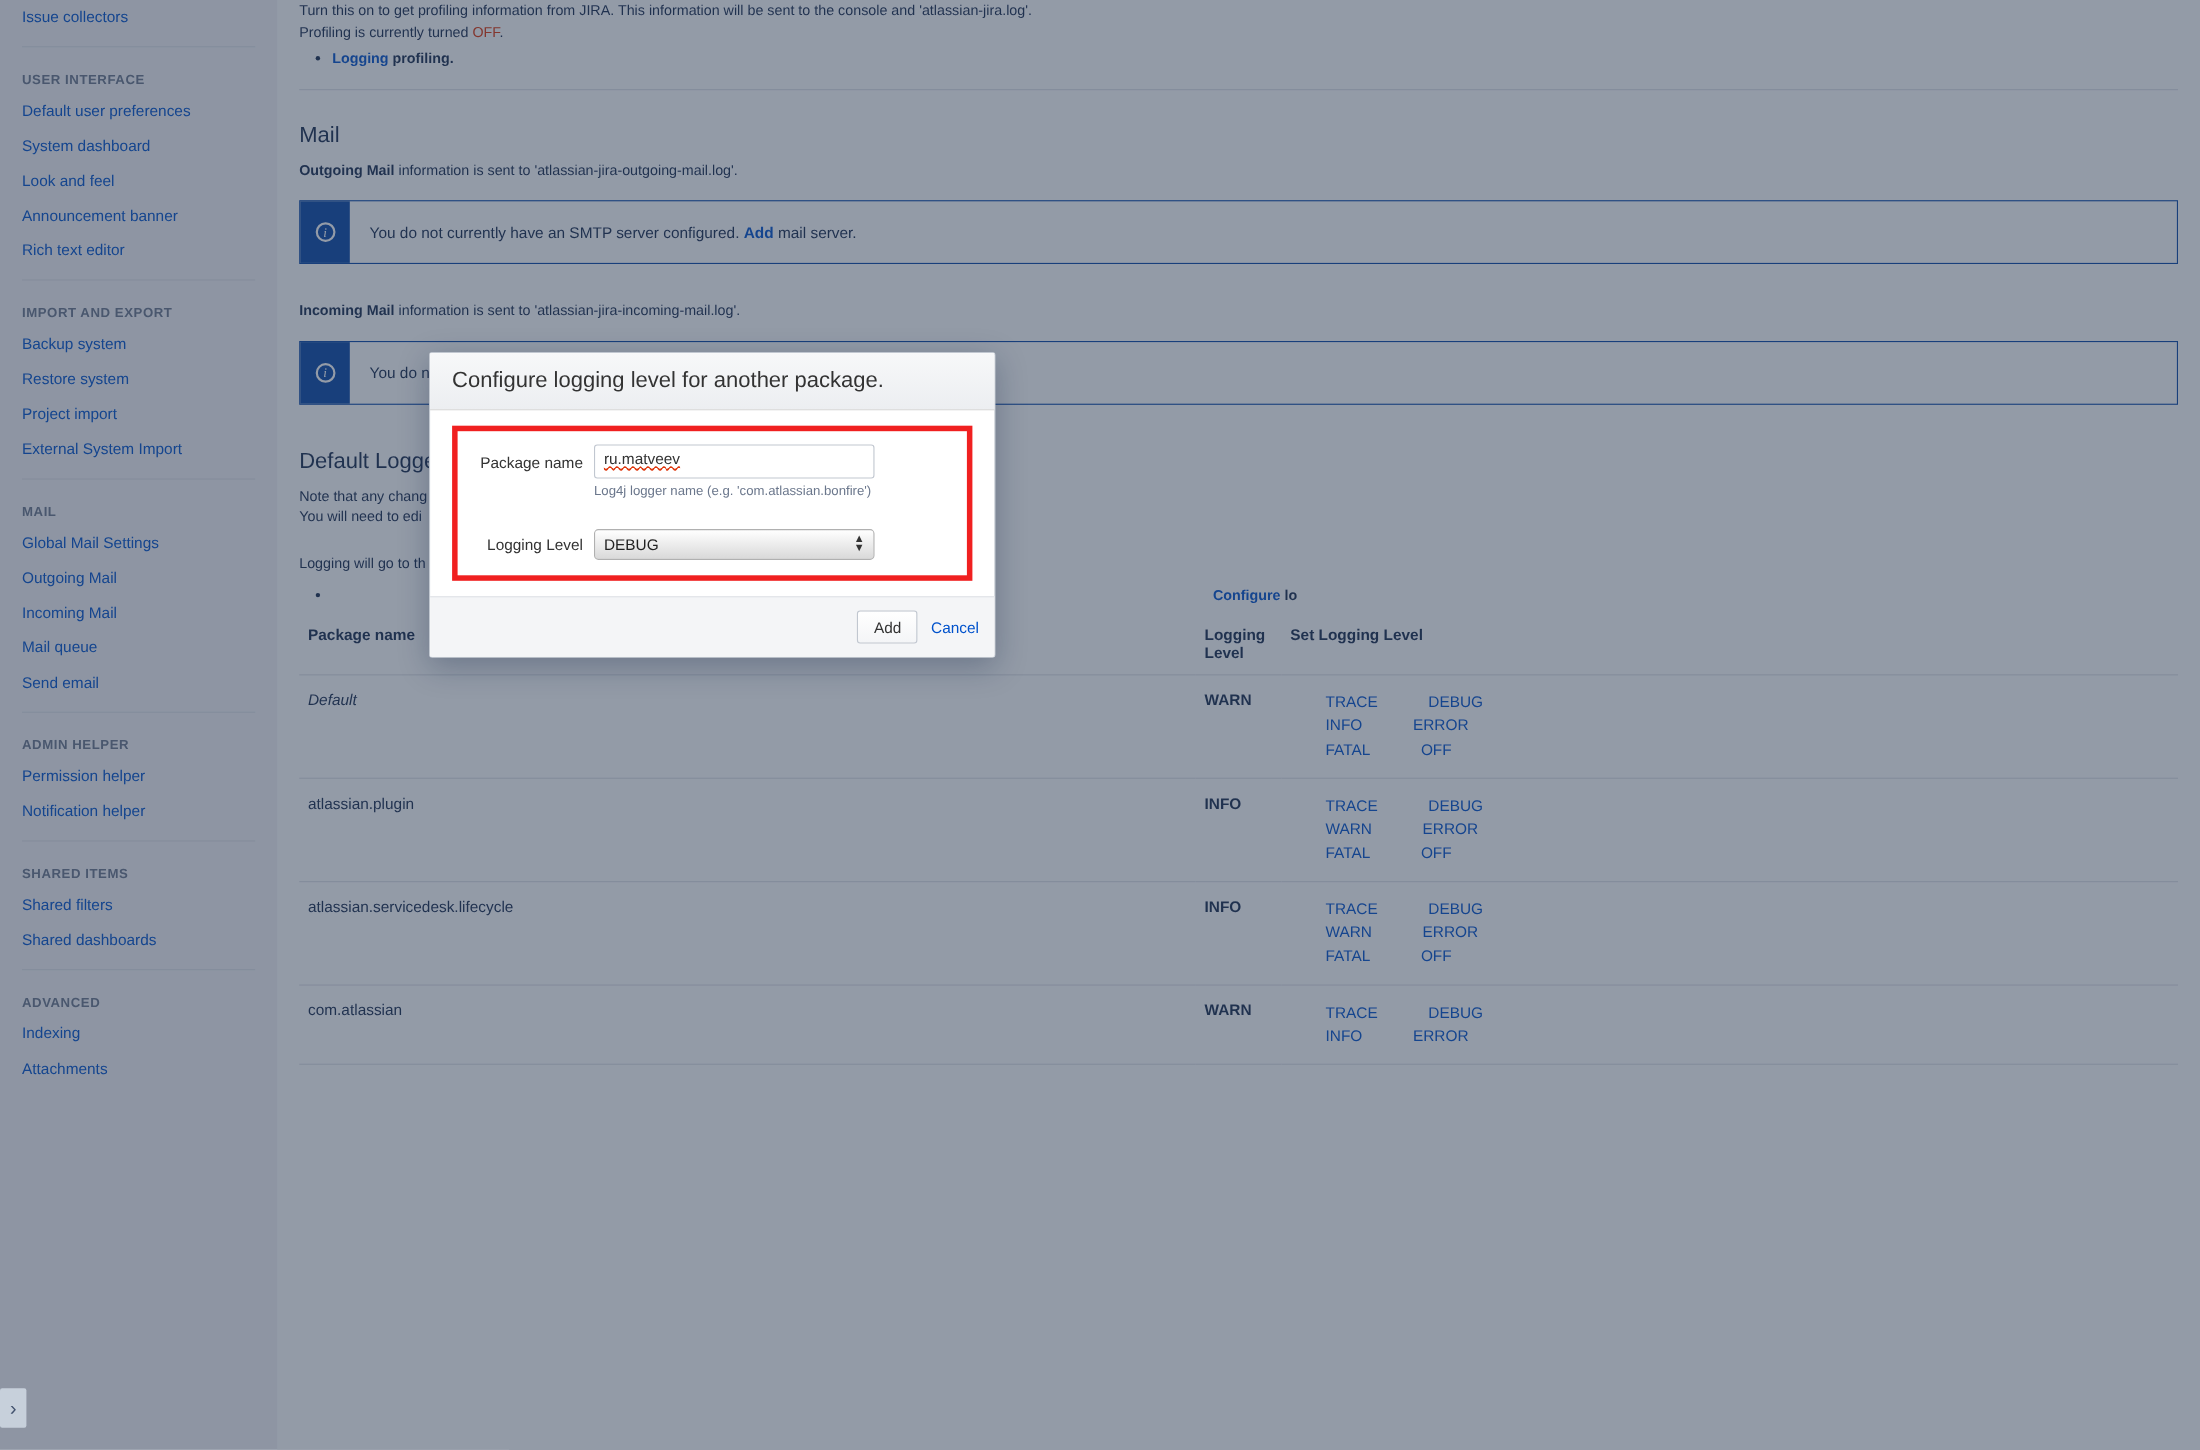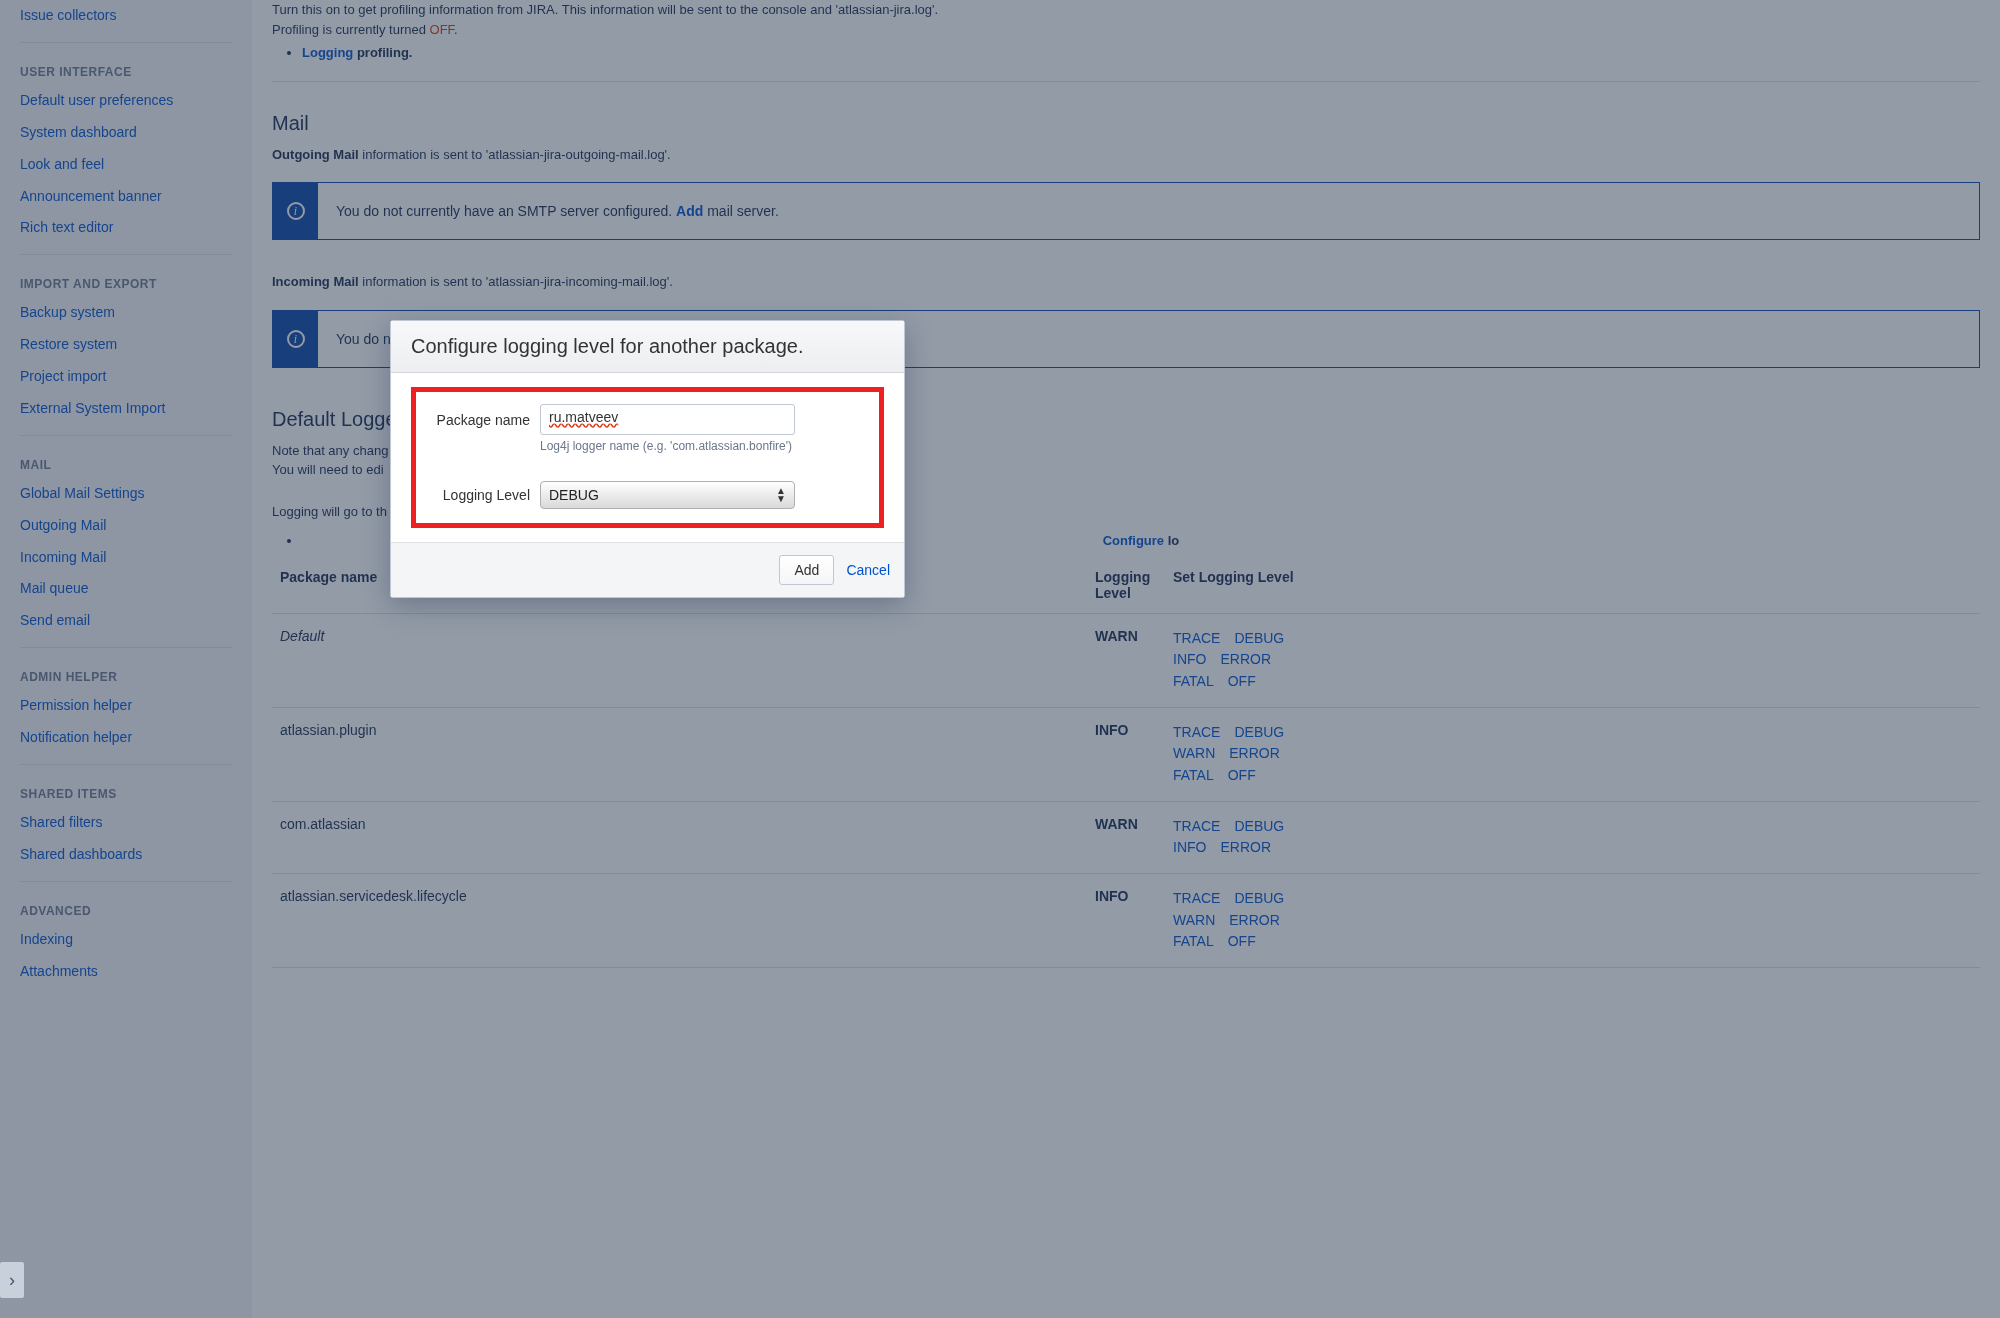--- a/index.html
+++ b/index.html
@@ -120,20 +120,21 @@
       border-bottom: 1px solid #dfe1e6;
       vertical-align: top;
     }
     .loggers-table td.italic { font-style: italic; }
     .level-links span {
       color: #0052cc;
       margin-right: 14px;
       display: inline-block;
       cursor: pointer;
       line-height: 1.55;
+      margin-left: 32px;
     }
     .bold { font-weight: 700; }
 
     .overlay {
       position: absolute;
       inset: 0;
       background: rgba(10, 30, 66, 0.42);
     }
     .overlay-gray {
       position: absolute;
@@ -362,28 +363,28 @@
             <td class="italic">Default</td>
             <td class="bold">WARN</td>
             <td class="level-links"><span>TRACE</span><span>DEBUG</span><br><span>INFO</span><span>ERROR</span><br><span>FATAL</span><span>OFF</span><br></td>
           </tr>
           <tr>
             <td>atlassian.plugin</td>
             <td class="bold">INFO</td>
             <td class="level-links"><span>TRACE</span><span>DEBUG</span><br><span>WARN</span><span>ERROR</span><br><span>FATAL</span><span>OFF</span><br></td>
           </tr>
           <tr>
+            <td>atlassian.servicedesk.lifecycle</td>
+            <td class="bold">INFO</td>
+            <td class="level-links"><span>TRACE</span><span>DEBUG</span><br><span>WARN</span><span>ERROR</span><br><span>FATAL</span><span>OFF</span><br></td>
+          </tr>
+          <tr>
             <td>com.atlassian</td>
             <td class="bold">WARN</td>
             <td class="level-links"><span>TRACE</span><span>DEBUG</span><br><span>INFO</span><span>ERROR</span><br></td>
-          </tr>
-          <tr>
-            <td>atlassian.servicedesk.lifecycle</td>
-            <td class="bold">INFO</td>
-            <td class="level-links"><span>TRACE</span><span>DEBUG</span><br><span>WARN</span><span>ERROR</span><br><span>FATAL</span><span>OFF</span><br></td>
           </tr>
         </tbody>
     </table>
   </div>
 </div>
 
 <div class="overlay"></div>
 <div class="overlay-gray"></div>
 
 <div class="dialog">

